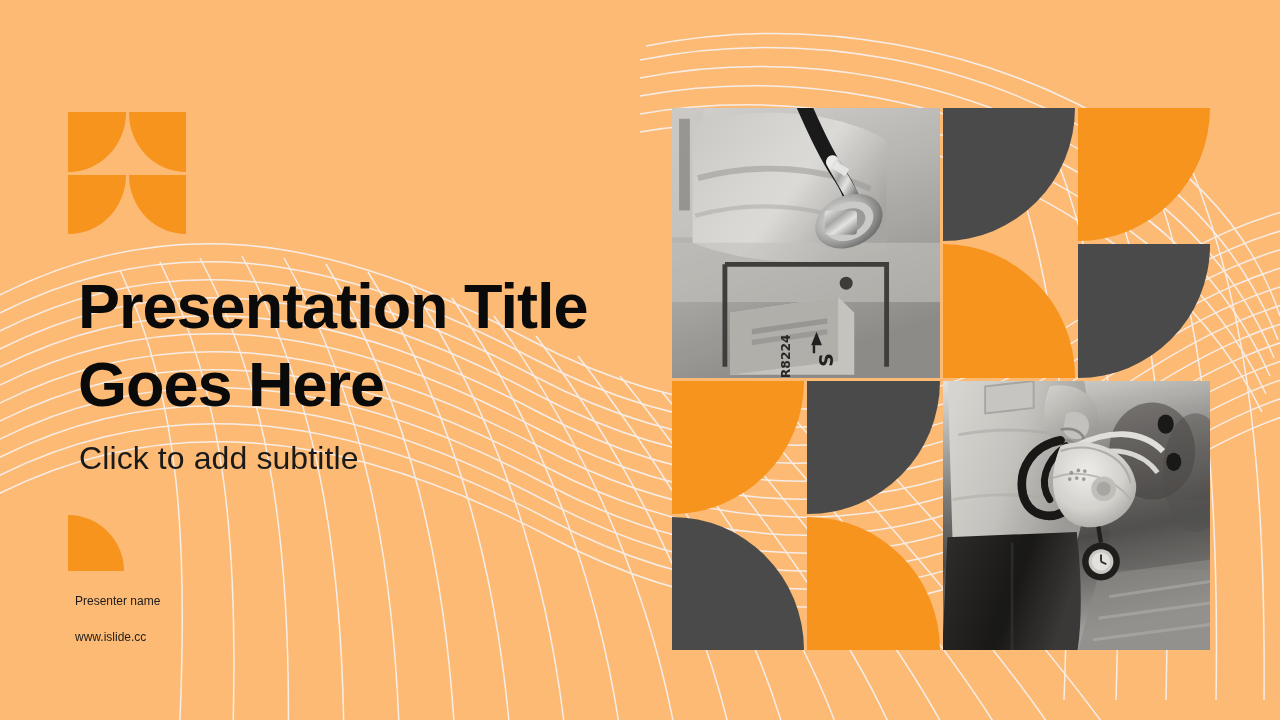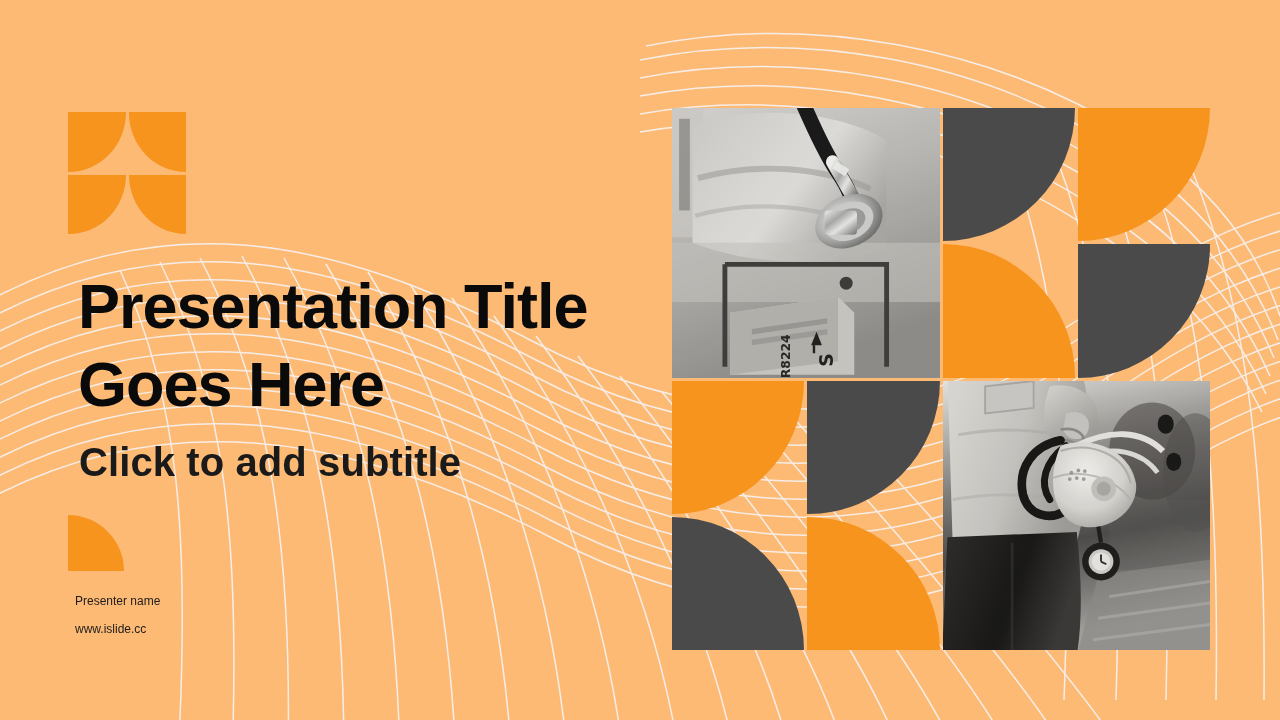--- a/index.html
+++ b/index.html
@@ -47,43 +47,43 @@
     width:570px;
     font-size:63px;
     line-height:1.24;
     font-weight:bold;
     color:#0a0a0a;
     letter-spacing:-1px;
   }
   #subtitle {
     position:absolute;
     left:79px; top:440px;
-    font-size:40px;
-    font-weight:bold;
+    font-size:32px;
+    font-weight:normal;
     color:#1a1a1a;
     letter-spacing:0.1px;
   }
 
   
   #accent-quarter {
     position:absolute;
     left:68px; top:515px;
     width:56px; height:56px;
     background:#f6941e;
     border-top-right-radius:100%;
   }
 
   
   #footer { position:absolute; left:75px; top:595px; }
   #footer div {
     font-size:12px;
     color:#1c1c1c;
     line-height:1;
   }
-  #presenter-name { margin-bottom:16px; }
+  #presenter-name { margin-bottom:24px; }
 
   
   #mosaic {
     position:absolute;
     left:672px; top:108px;
     width:538px; height:542px;
     display:grid;
     grid-template-columns:repeat(4, 1fr);
     grid-template-rows:repeat(4, 1fr);
     gap:3px;

